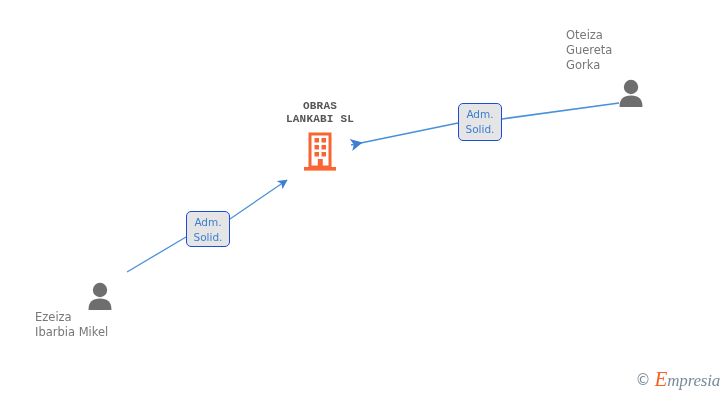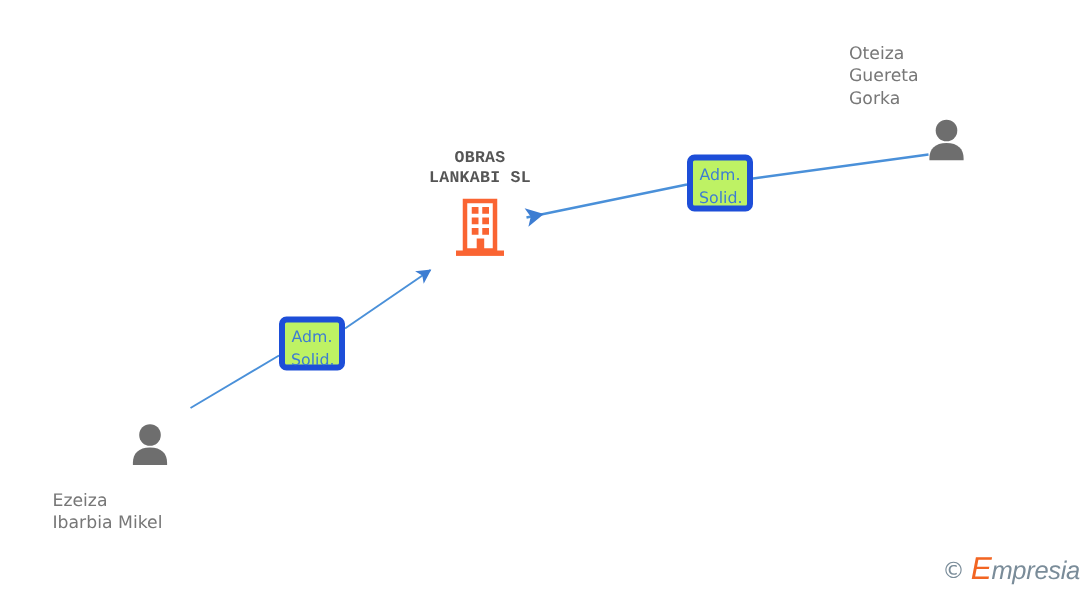--- a/index.html
+++ b/index.html
@@ -61,28 +61,28 @@
     font-size: 11.5px;
     line-height: 15px;
     color: #777777;
     white-space: pre-line;
   }
   .person-icon-wrap {
     display: flex;
     justify-content: center;
   }
   .person-node.top-right .person-icon-wrap { margin-top: 6px; }
-  .person-node.bottom-left .person-name { margin-top: 16px; }
+  .person-node.bottom-left .person-name { margin-top: 0; }
 
   
   .rel-box {
     position: absolute;
-    border: 4px solid #1d4ed8;
+    border: 1px solid #1d4ed8;
     border-radius: 5px;
-    background: #bef264;
+    background: #e5e5e5;
     color: #3d7dd2;
     font-family: "DejaVu Sans", sans-serif;
     font-size: 10.5px;
     line-height: 15px;
     text-align: center;
     padding: 3px 4px 4px 4px;
     box-sizing: border-box;
     white-space: pre-line;
   }
   .rel-box.box-top { left: 458px; top: 103px; width: 44px; height: 38px; }
@@ -96,21 +96,21 @@
     display: flex;
     align-items: center;
     gap: 4px;
   }
   .wm-c {
     font-family: "DejaVu Sans", sans-serif;
     font-size: 15px;
     color: #7a8c99;
   }
   .wm-text {
-    font-family: Liberation Sans, sans-serif;
+    font-family: Liberation Serif, serif;
     font-style: italic;
     font-size: 17px;
     color: #7a8c99;
     letter-spacing: -0.2px;
   }
   .wm-text .wm-e {
     color: #f26522;
     font-size: 21px;
   }
 </style>

